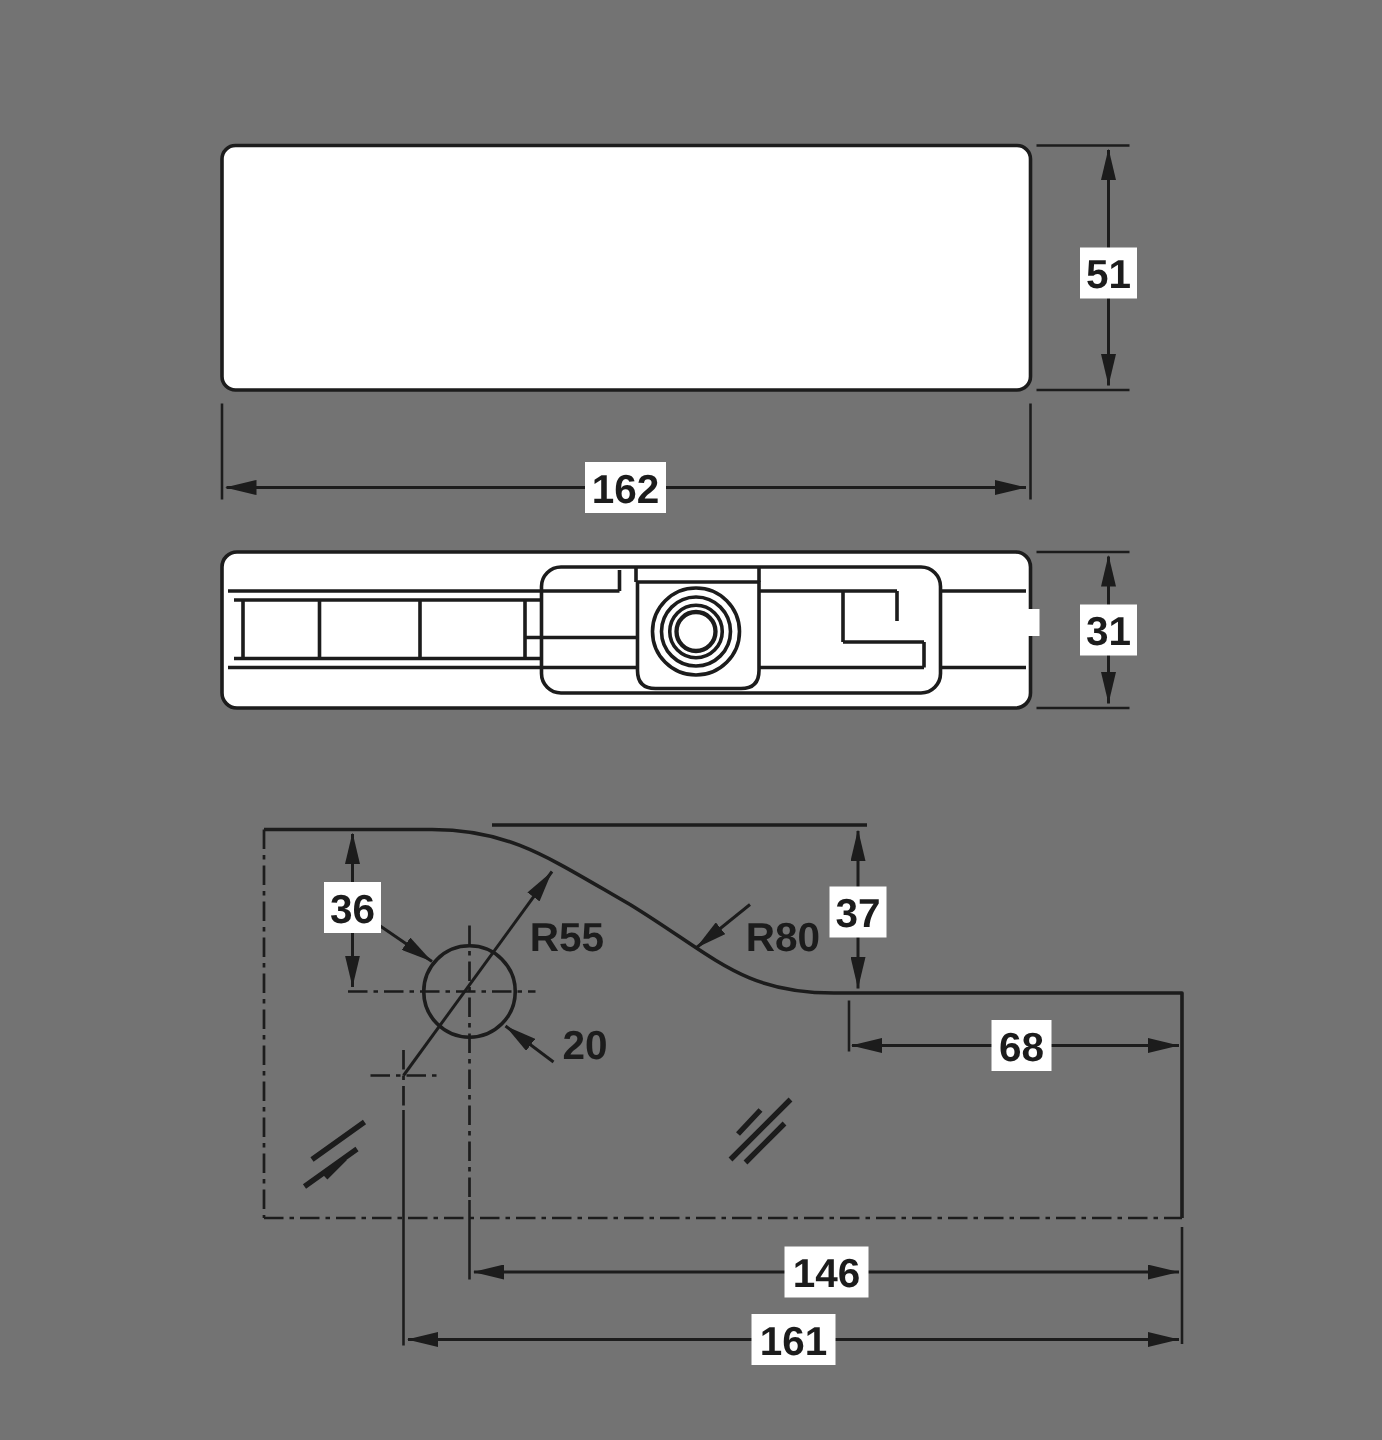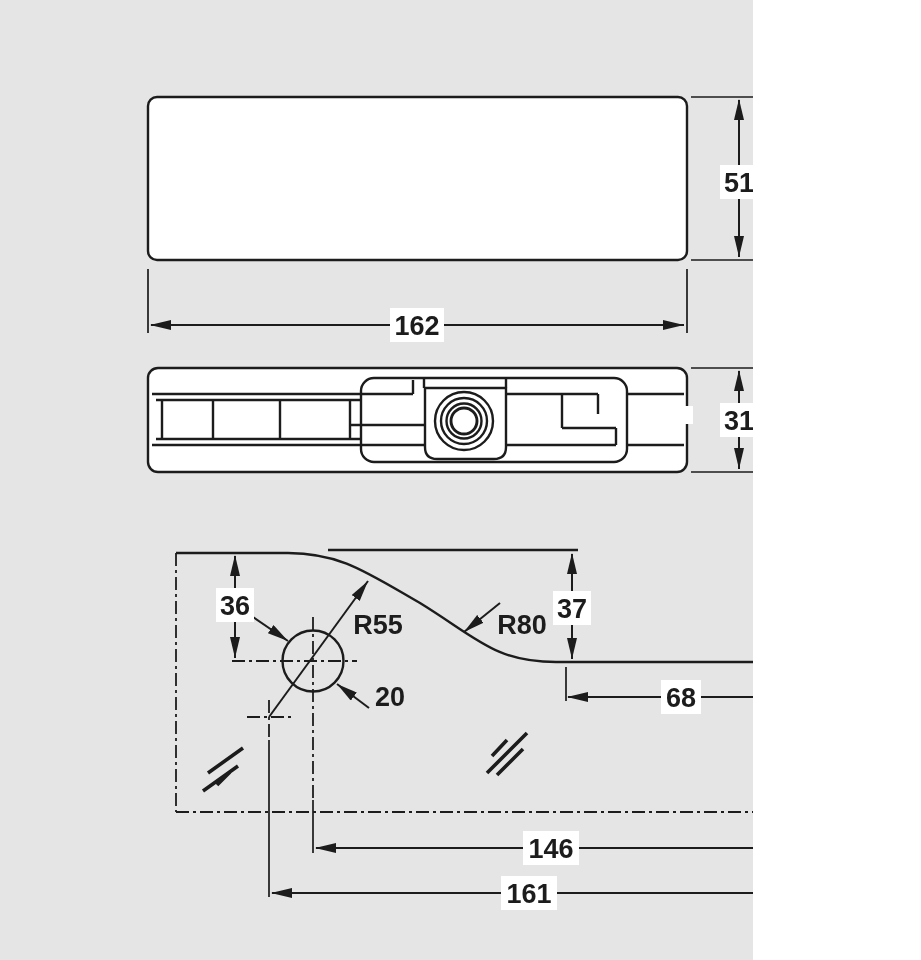--- a/index.html
+++ b/index.html
@@ -1,16 +1,16 @@
 <!DOCTYPE html>
 <html><head>
 <meta charset="utf-8">
 <style>
   html,body{margin:0;padding:0;background:#ffffff;}
-  .stage{position:relative;width:753px;height:960px;background:#e5e5e5;overflow:hidden;}
+  .stage{position:relative;width:921px;height:960px;background:#737373;overflow:hidden;}
   svg{display:block;}
   .outline{fill:none;stroke:#1c1c1c;stroke-width:2.4;stroke-linejoin:round;}
   .filled{fill:#ffffff;}
   .thin{fill:none;stroke:#1c1c1c;stroke-width:1.7;}
   .dim{fill:none;stroke:#1c1c1c;stroke-width:2;}
   .cl{fill:none;stroke:#1c1c1c;stroke-width:1.8;stroke-dasharray:13 4 3 4;}
   .hatch{fill:none;stroke:#1c1c1c;stroke-width:3.6;stroke-linecap:butt;}
   .bg{fill:#ffffff;stroke:none;}
   text{font-family:"Liberation Sans",sans-serif;font-weight:bold;font-size:27px;fill:#1c1c1c;text-anchor:middle;dominant-baseline:central;}
 </style>

